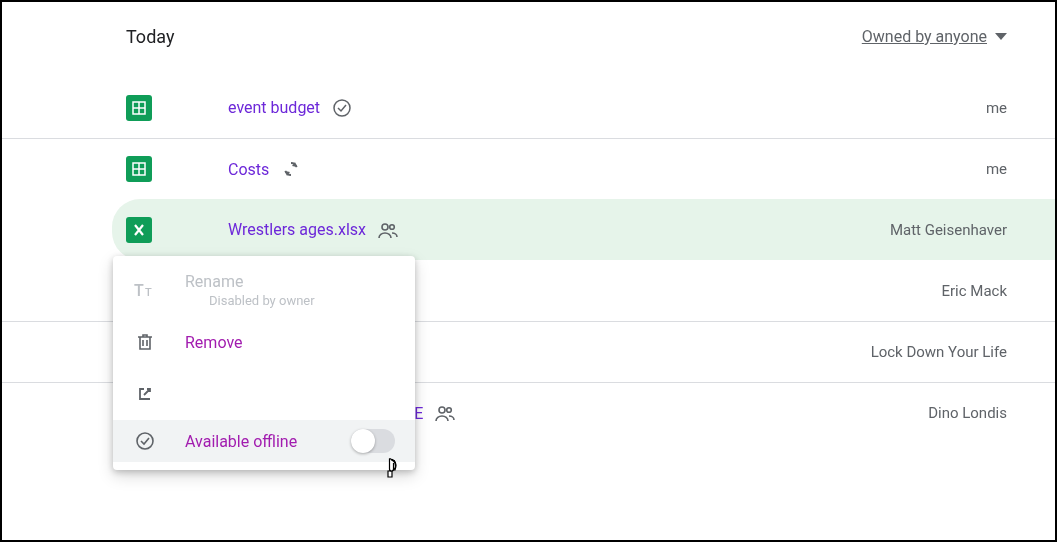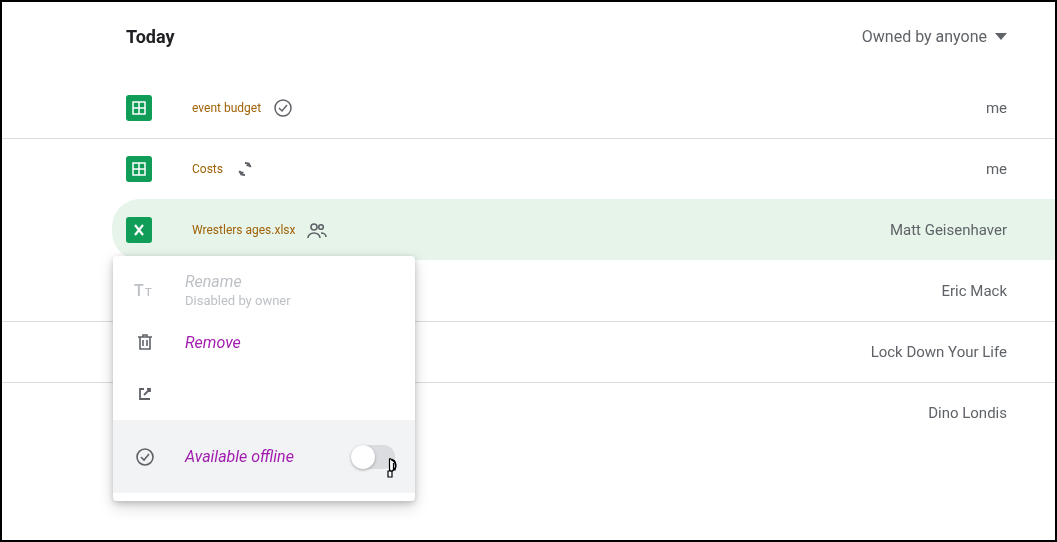--- a/index.html
+++ b/index.html
@@ -17,30 +17,31 @@
       overflow: hidden;
     }
     .header {
       display: flex;
       justify-content: space-between;
       align-items: center;
       padding: 24px 48px 20px 124px;
     }
     .section-title {
       font-size: 18px;
-      font-weight: 700;
+      font-weight: 400;
       color: #202124;
     }
     .filter-dropdown {
       display: flex;
       align-items: center;
       gap: 8px;
       cursor: pointer;
       color: #5f6368;
       font-size: 16px;
+      text-decoration: underline;
     }
     .dropdown-arrow {
       width: 0;
       height: 0;
       border-left: 6px solid transparent;
       border-right: 6px solid transparent;
       border-top: 7px solid #5f6368;
     }
     .file-list {
       padding-top: 10px;
@@ -75,24 +76,25 @@
       margin-right: 40px;
       border-radius: 3px;
     }
     .icon-sheets {
       background: #0f9d58;
     }
     .icon-excel {
       background: #0f9d58;
     }
     .file-name {
-      font-size: 12px;
-      color: #a16207;
+      font-size: 16px;
+      color: #6d28d9;
       flex: 0 0 auto;
       margin-right: 10px;
+      margin-left: 36px;
     }
     .meta-icon {
       width: 24px;
       height: 24px;
       display: flex;
       align-items: center;
       justify-content: center;
       color: #5f6368;
     }
     .file-owner {
@@ -121,37 +123,37 @@
       cursor: pointer;
       color: #a21caf;
       font-size: 16px;
     }
     .menu-item.disabled {
       color: #bdc1c6;
       cursor: default;
     }
     .menu-item.highlighted {
       background: #f1f3f4;
-      height: 73px;
+      height: 42px;
     }
     .menu-icon {
       width: 24px;
       height: 24px;
       margin-right: 28px;
       display: flex;
       align-items: center;
       justify-content: center;
     }
     .menu-label {
       flex: 1;
-      font-style: italic;
     }
     .menu-sublabel {
       font-size: 13px;
       margin-top: 2px;
+      margin-left: 24px;
     }
     .menu-text-col {
       display: flex;
       flex-direction: column;
     }
     .toggle {
       width: 44px;
       height: 24px;
       background: #dadce0;
       border-radius: 12px;

